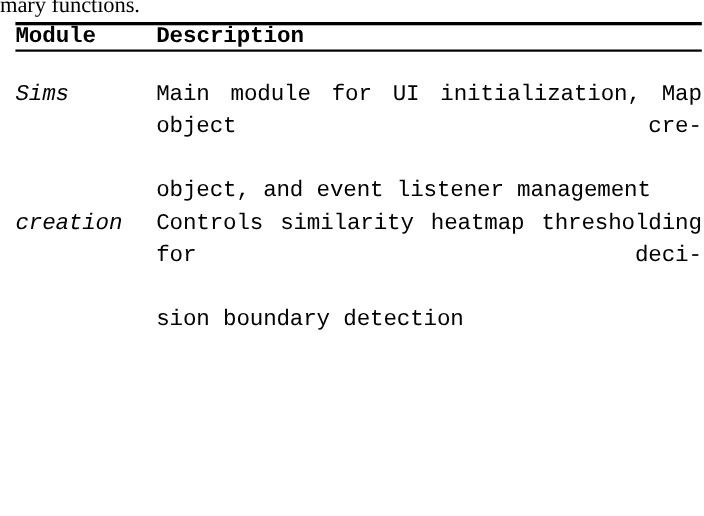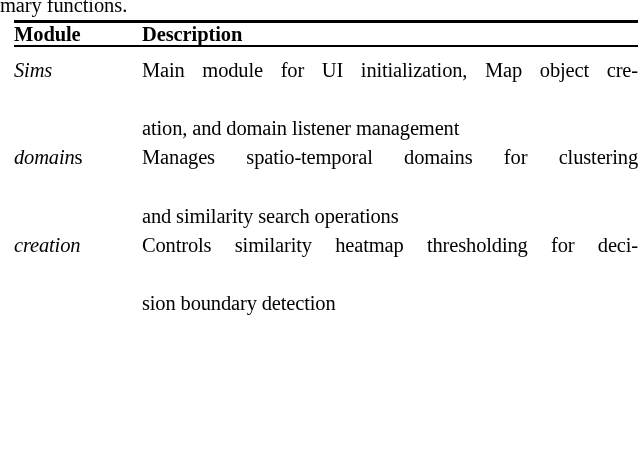--- a/index.html
+++ b/index.html
@@ -50,20 +50,21 @@
     background: #000000;
     width: 100%;
   }
   .rule-top    { height: 2.6px; }
   .rule-mid    { height: 2.2px; }
 
   table.tbl {
     width: 624px;
     border-collapse: collapse;
     table-layout: fixed;
+    font-family: Liberation Mono, monospace;
   }
   table.tbl td, table.tbl th {
     padding: 0;
     vertical-align: top;
     text-align: left;
   }
   col.c-module { width: 128px; }
   col.c-desc   { width: 496px; }
 
   
@@ -77,21 +78,21 @@
   }
 
   
   .body-row td {
     font-size: 20.5px;
     line-height: 29.2px;
     padding-top: 7px;
     padding-bottom: 0px;
     letter-spacing: -0.15px;
   }
-  .body-row:first-child td { padding-top: 9px; }
+  .body-row:first-child td { padding-top: 25px; }
 
   .mod {
     font-style: italic;
     white-space: nowrap;
   }
   .mod .roman { font-style: normal; }
 
   .desc {
     text-align: justify;
     text-justify: inter-word;
@@ -142,31 +143,24 @@
       <colgroup>
         <col class="c-module">
         <col class="c-desc">
       </colgroup>
       <tbody>
 
         <tr class="body-row">
           <td class="mod"><span>Sims</span><span class="roman"></span></td>
           <td class="desc">
             <span class="ln just">Main module for UI initialization, Map object cre-</span>
-            <span class="ln">ation, and domain listener management</span>
+            <span class="ln">object, and event listener management</span>
           </td>
         </tr>
 
-        <tr class="body-row">
-          <td class="mod"><span>domain</span><span class="roman">s</span></td>
-          <td class="desc">
-            <span class="ln just">Manages spatio-temporal domains for clustering</span>
-            <span class="ln">and similarity search operations</span>
-          </td>
-        </tr>
 
 
 
         <tr class="body-row">
           <td class="mod"><span>creation</span><span class="roman"></span></td>
           <td class="desc">
             <span class="ln just">Controls similarity heatmap thresholding for deci-</span>
             <span class="ln">sion boundary detection</span>
           </td>
         </tr>

